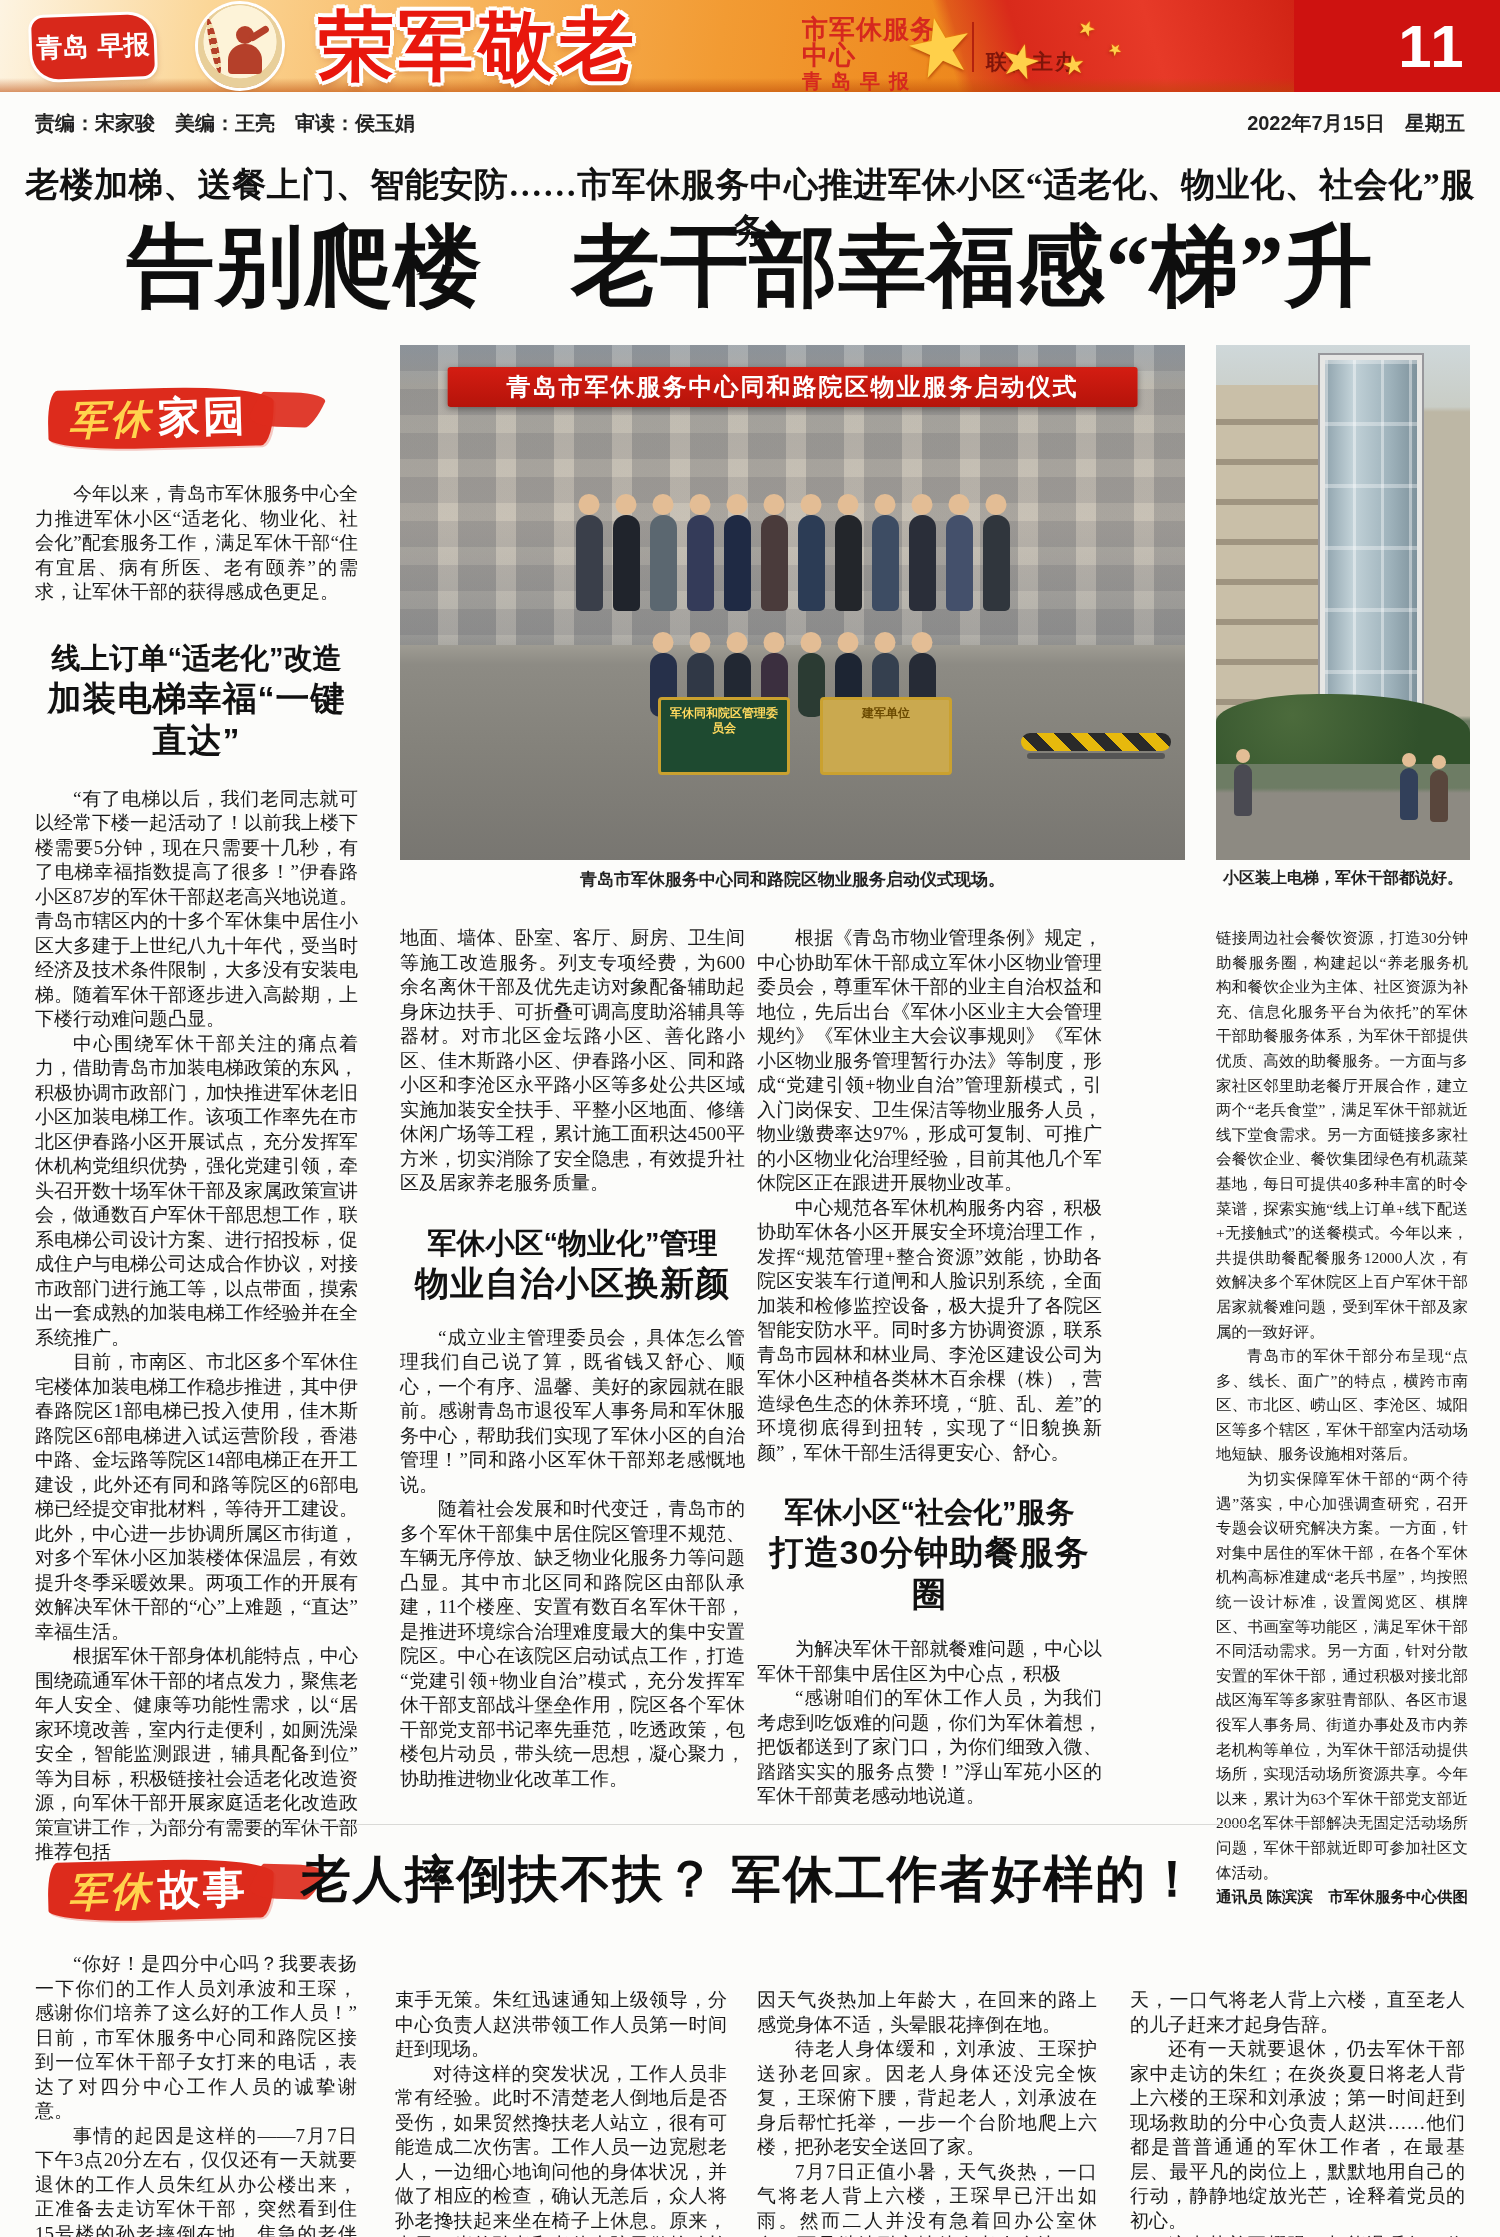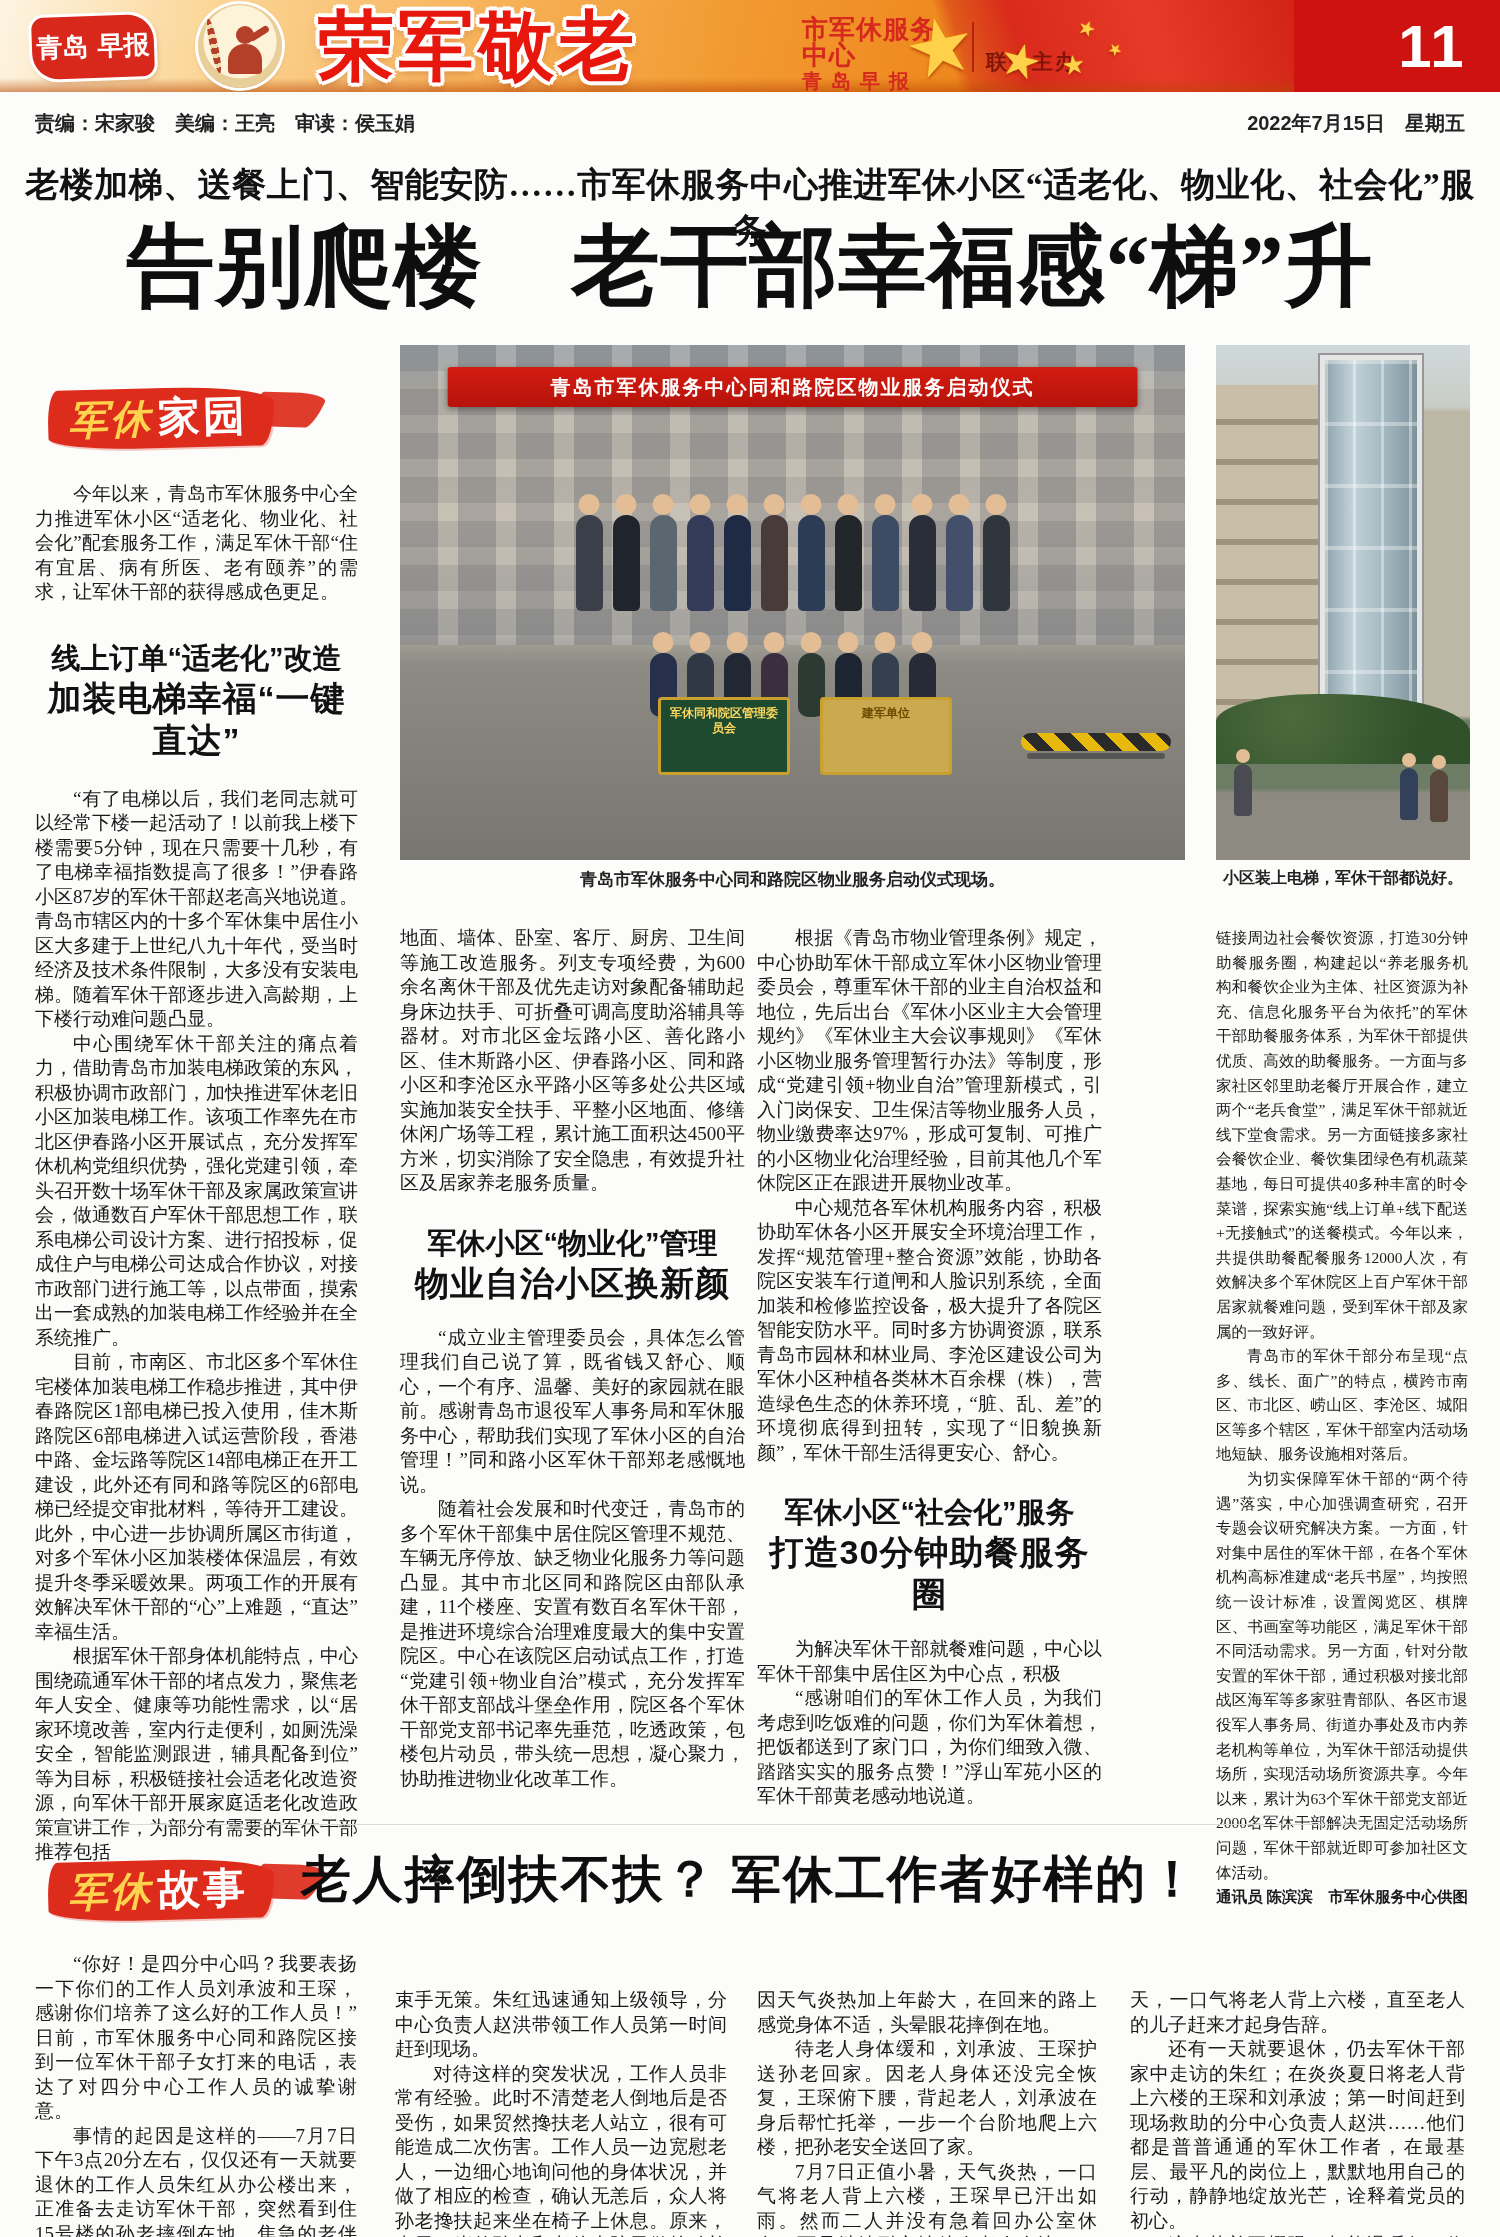--- a/index.html
+++ b/index.html
@@ -62,21 +62,21 @@
   #label-jxgs{left:48px;top:1860px;}
   
   .photo{position:absolute;top:345px;height:515px;overflow:hidden;background:#9aa0a0;}
   #photo-main{left:400px;width:785px;
       background:linear-gradient(180deg,#aab3b6 0%,#b9b3a4 8%,#c5bcab 34%,#a9a69c 56%,#8d8b84 62%,#84827b 78%,#787671 100%);}
   #photo-main .bldg{position:absolute;left:0;top:0;width:100%;height:300px;
       background:repeating-linear-gradient(90deg,rgba(90,96,110,.28) 0 38px,rgba(200,200,205,.16) 38px 58px),
                  repeating-linear-gradient(180deg,rgba(120,120,130,.22) 0 26px,rgba(225,225,228,.10) 26px 44px);}
   #photo-main .redbanner{position:absolute;left:50%;transform:translateX(-50%);top:22px;width:88%;height:40px;
       background:linear-gradient(180deg,#d41d12,#b5130a);border-radius:3px;display:flex;align-items:center;justify-content:center;
-      color:#fff;font-family:"Liberation Sans",sans-serif;font-weight:700;font-size:20px;letter-spacing:2px;box-shadow:0 2px 6px rgba(0,0,0,.35);}
+      color:#fff;font-family:"Liberation Sans",sans-serif;font-weight:700;font-size:24px;letter-spacing:2px;box-shadow:0 2px 6px rgba(0,0,0,.35);}
   .prow{position:absolute;display:flex;justify-content:center;}
   #row-back{left:16px;right:16px;top:170px;}
   #row-front{left:60px;right:60px;top:308px;}
   .person{position:relative;display:inline-block;width:27px;height:96px;margin:0 5px;border-radius:13px 13px 5px 5px;}
   .person:before{content:"";position:absolute;top:-21px;left:50%;transform:translateX(-50%);
       width:21px;height:21px;border-radius:50%;background:#e3bd95;}
   #row-front .person{height:64px;border-radius:13px 13px 10px 10px;}
   .plaque{position:absolute;top:352px;width:132px;height:78px;background:#1e4a30;border:3px solid #caa12f;border-radius:4px;
       color:#ffd95e;font-size:12px;line-height:15px;font-weight:700;text-align:center;padding:6px 4px;box-sizing:border-box;
       font-family:"Liberation Sans",sans-serif;}

